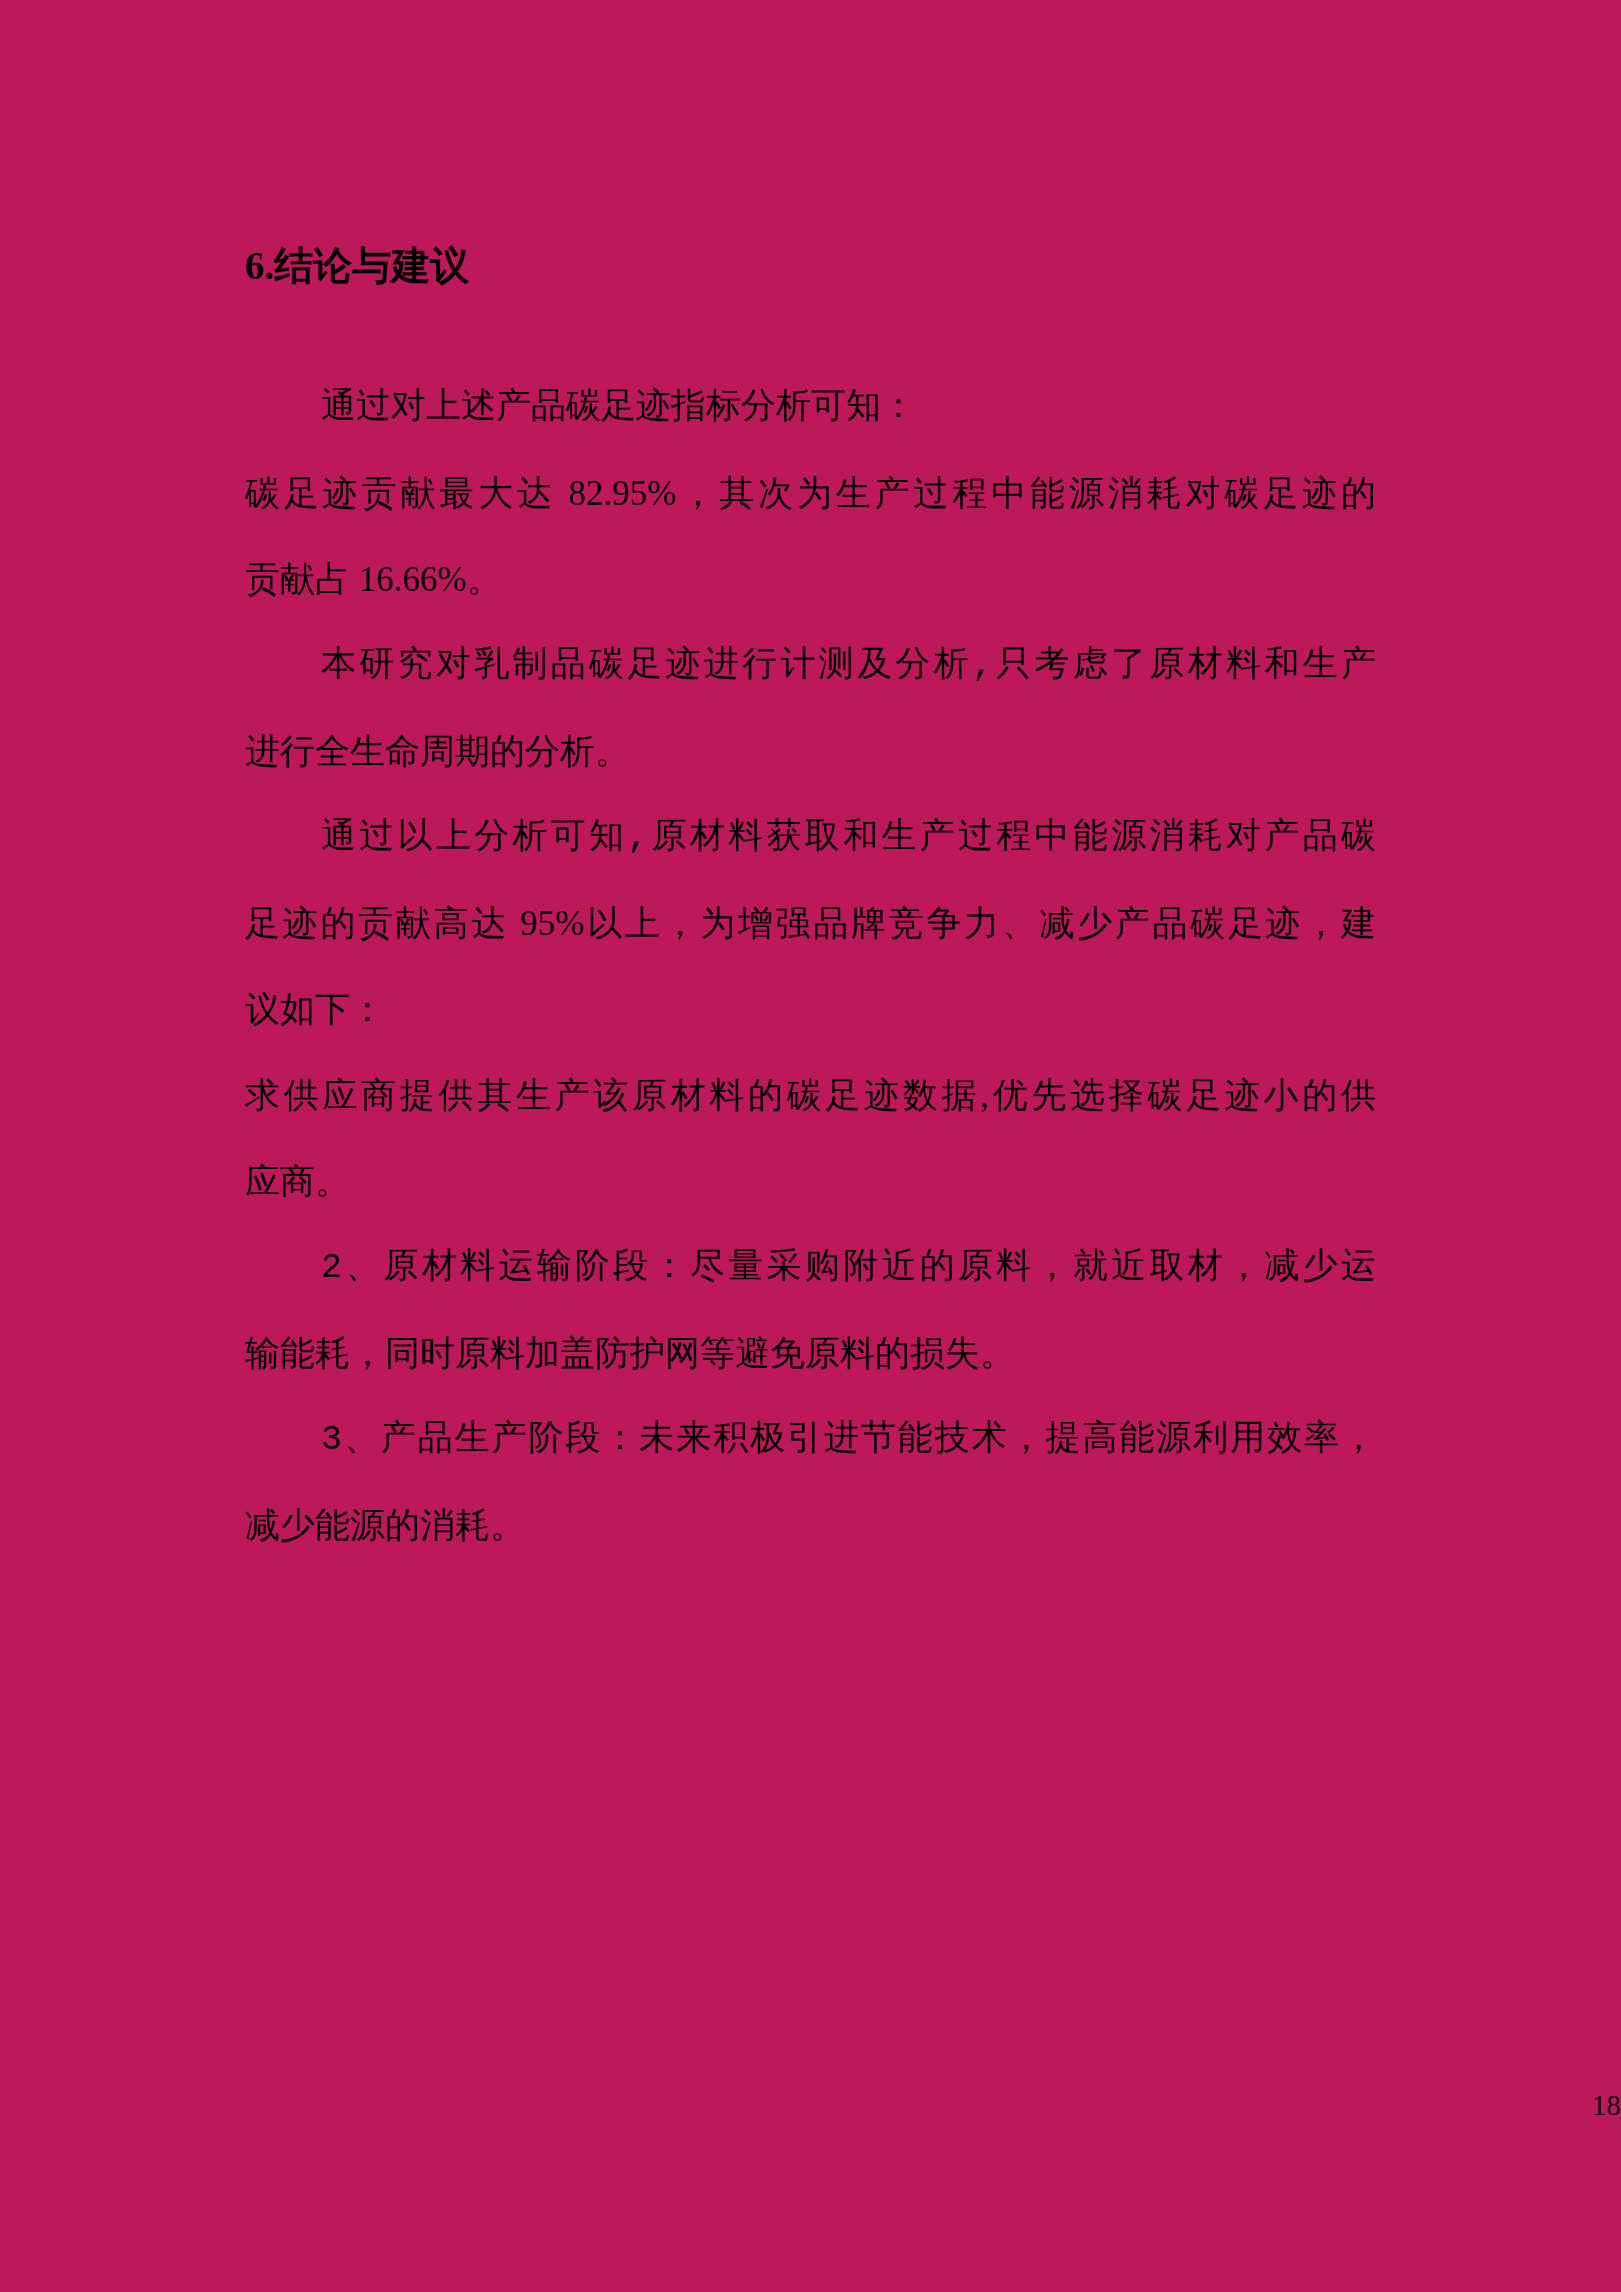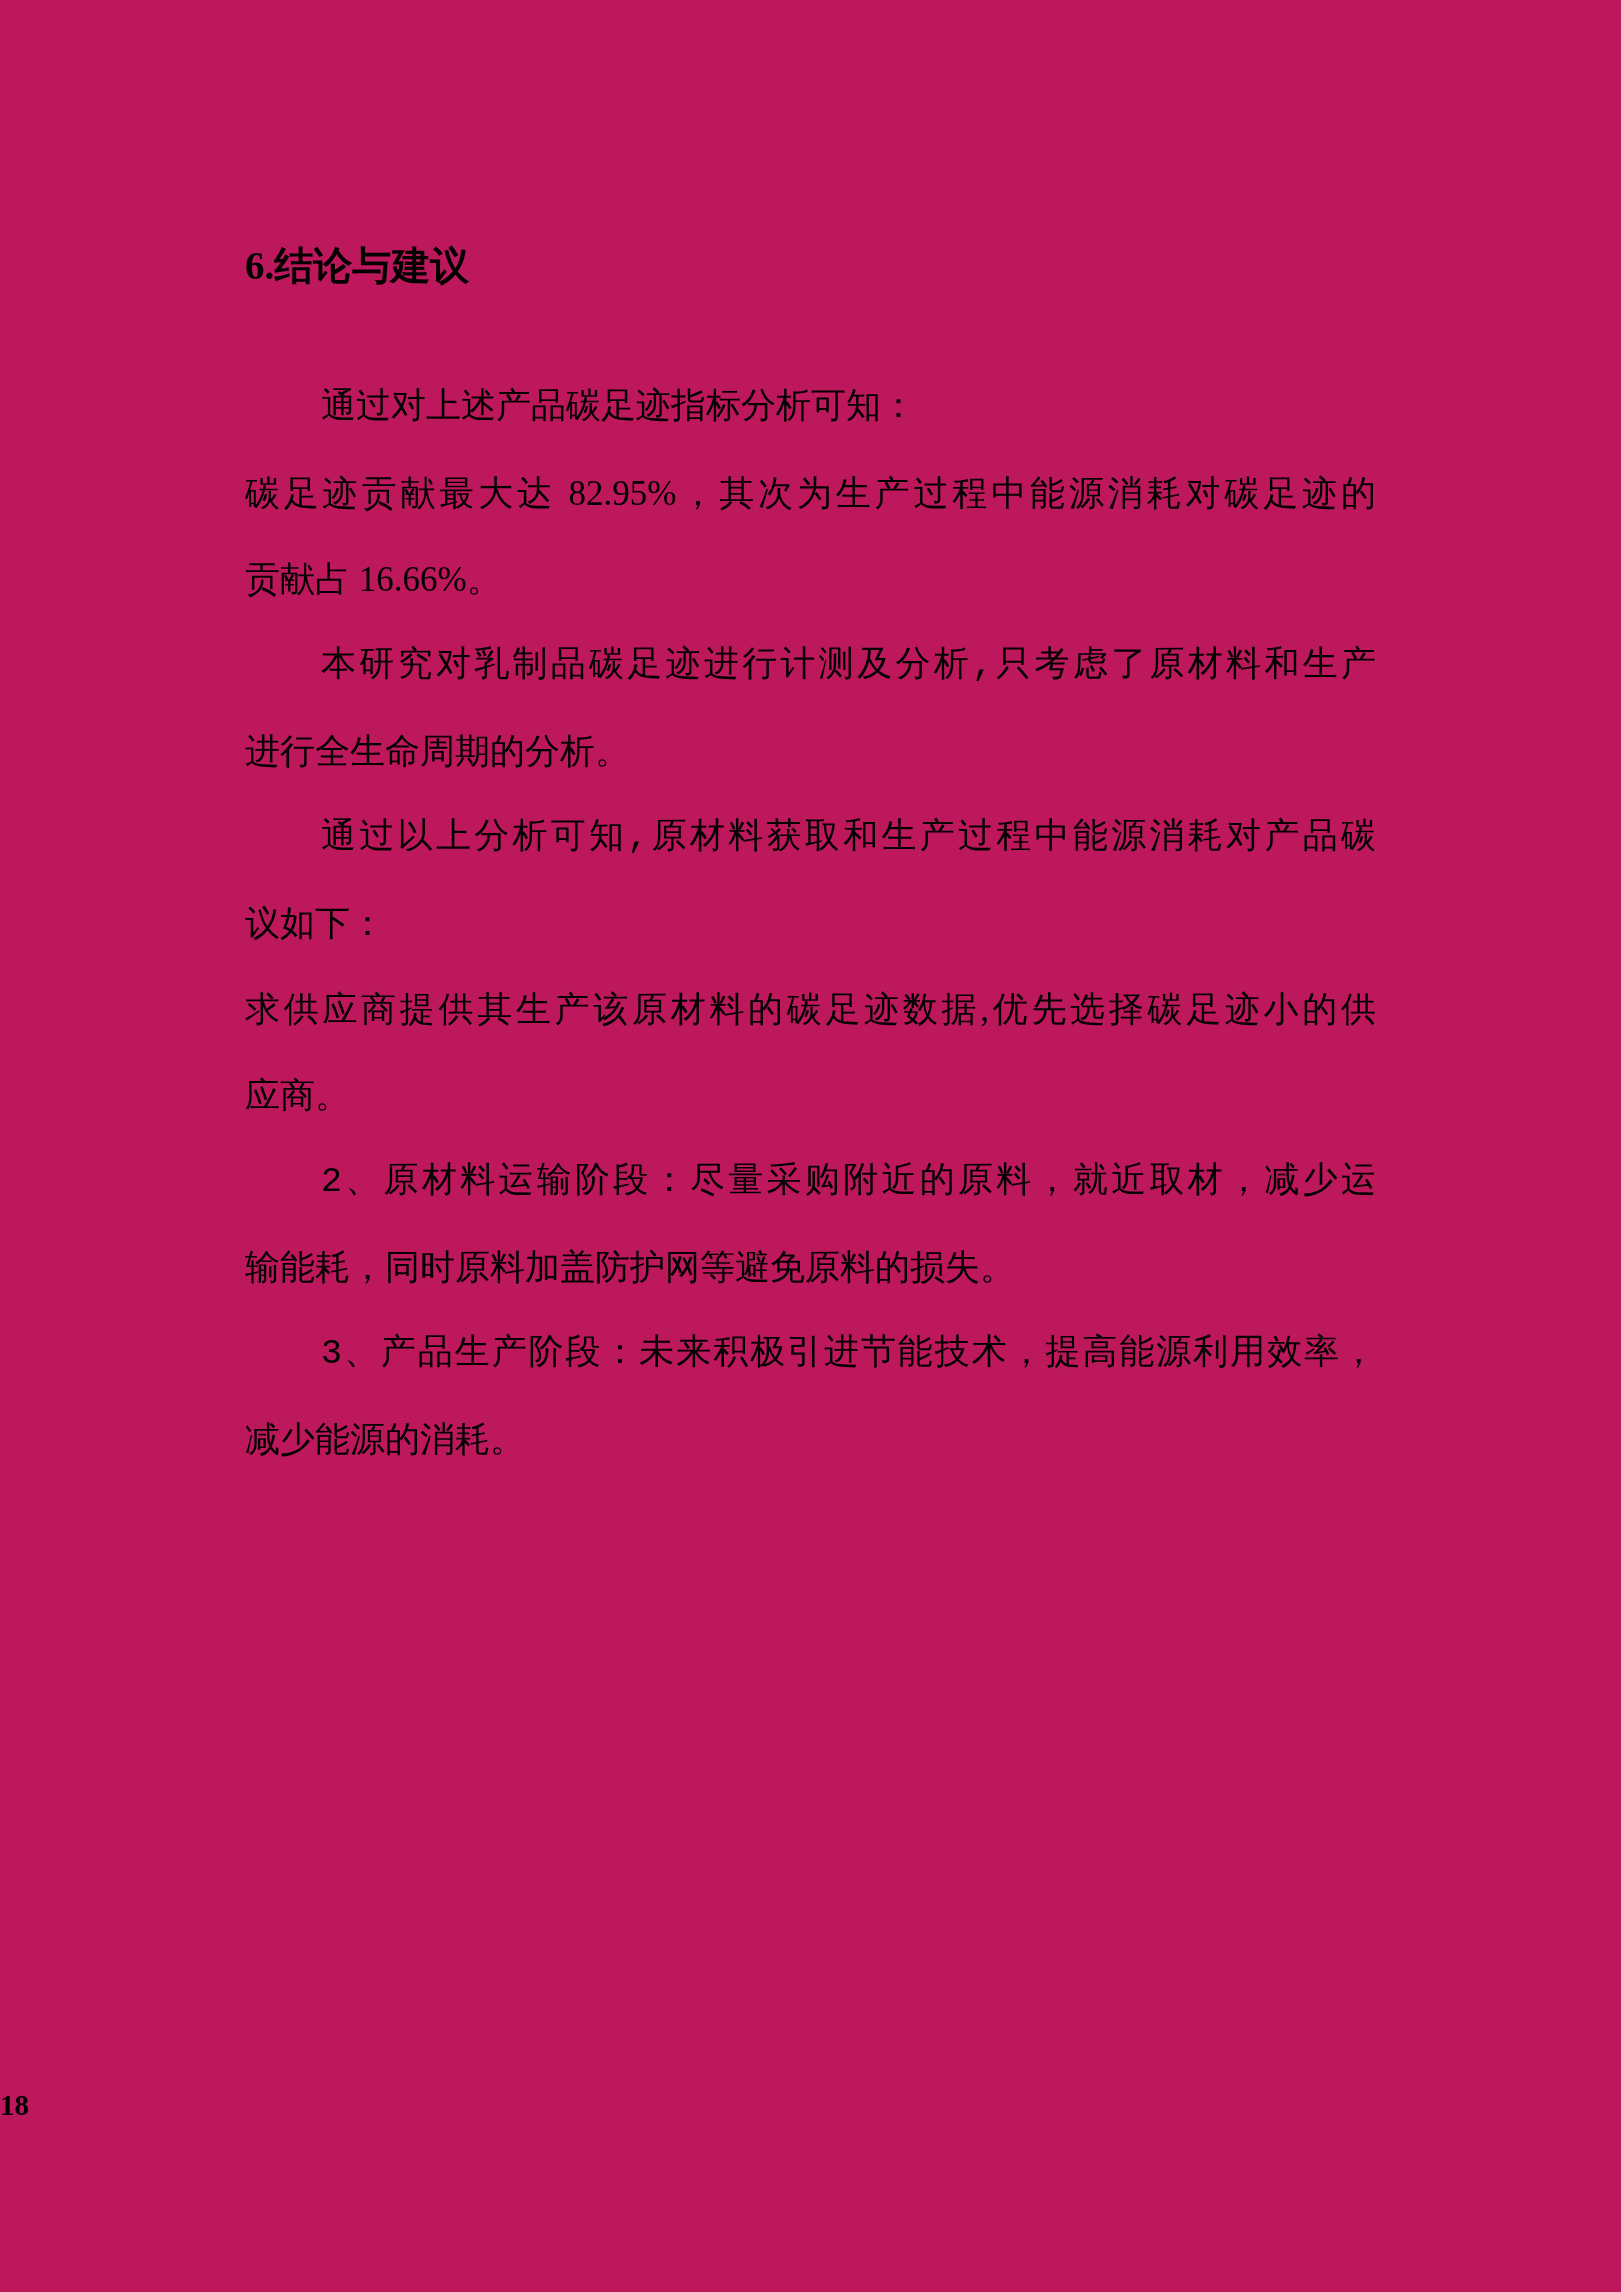--- a/index.html
+++ b/index.html
@@ -54,45 +54,45 @@
   .subscript {
     font-size: 23.5px;
     line-height: 0;
     vertical-align: -7.8px;
   }
   .page-number {
     position: absolute;
     left: 0;
     top: 2084px;
     width: 1621px;
-    text-align: left;
+    text-align: right;
     font-size: 29px;
     line-height: 43px;
     color: #000000;
-    font-weight: bold;
   }
 </style>
 </head>
 <body>
 
 <div class="page">
 
   <h1 class="heading">6.结论与建议</h1>
 
   <div class="doc-body">
 
     <div class="line first last">通过对上述产品碳足迹指标分析可知：</div>
 
     <div class="line">碳足迹贡献最大达 82.95%，其次为生产过程中能源消耗对碳足迹的</div>
     <div class="line last">贡献占 16.66%。</div>
 
     <div class="line first">本研究对乳制品碳足迹进行计测及分析,只考虑了原材料和生产</div>
     <div class="line last">进行全生命周期的分析。</div>
 
     <div class="line first">通过以上分析可知,原材料获取和生产过程中能源消耗对产品碳</div>
+    <div class="line">足迹的贡献高达 95%以上，为增强品牌竞争力、减少产品碳足迹，建</div>
     <div class="line last">议如下：</div>
 
     <div class="line">求供应商提供其生产该原材料的碳足迹数据,优先选择碳足迹小的供</div>
     <div class="line last">应商。</div>
 
     <div class="line first">2、原材料运输阶段：尽量采购附近的原料，就近取材，减少运</div>
     <div class="line last">输能耗，同时原料加盖防护网等避免原料的损失。</div>
 
     <div class="line first">3、产品生产阶段：未来积极引进节能技术，提高能源利用效率，</div>
     <div class="line last">减少能源的消耗。</div>

